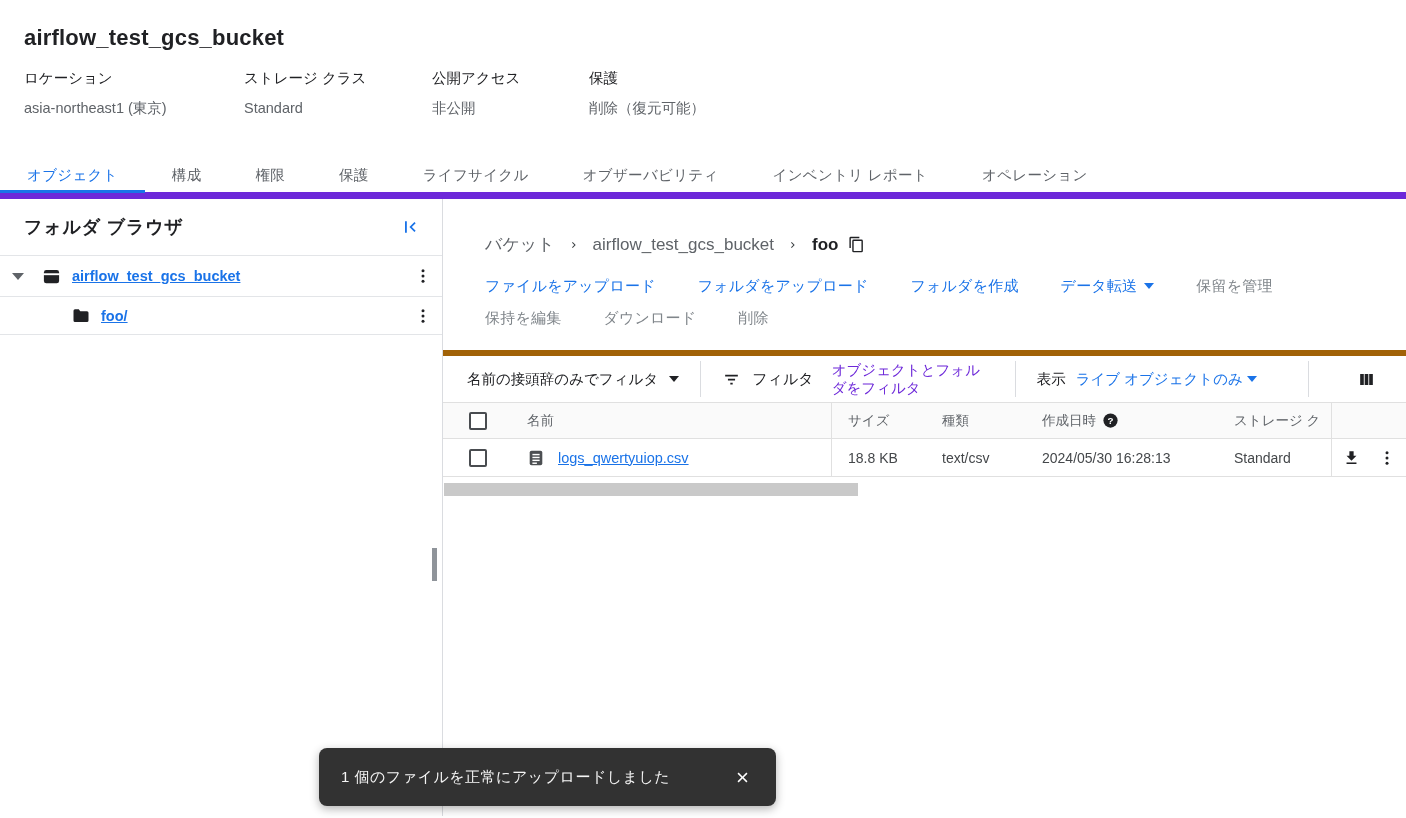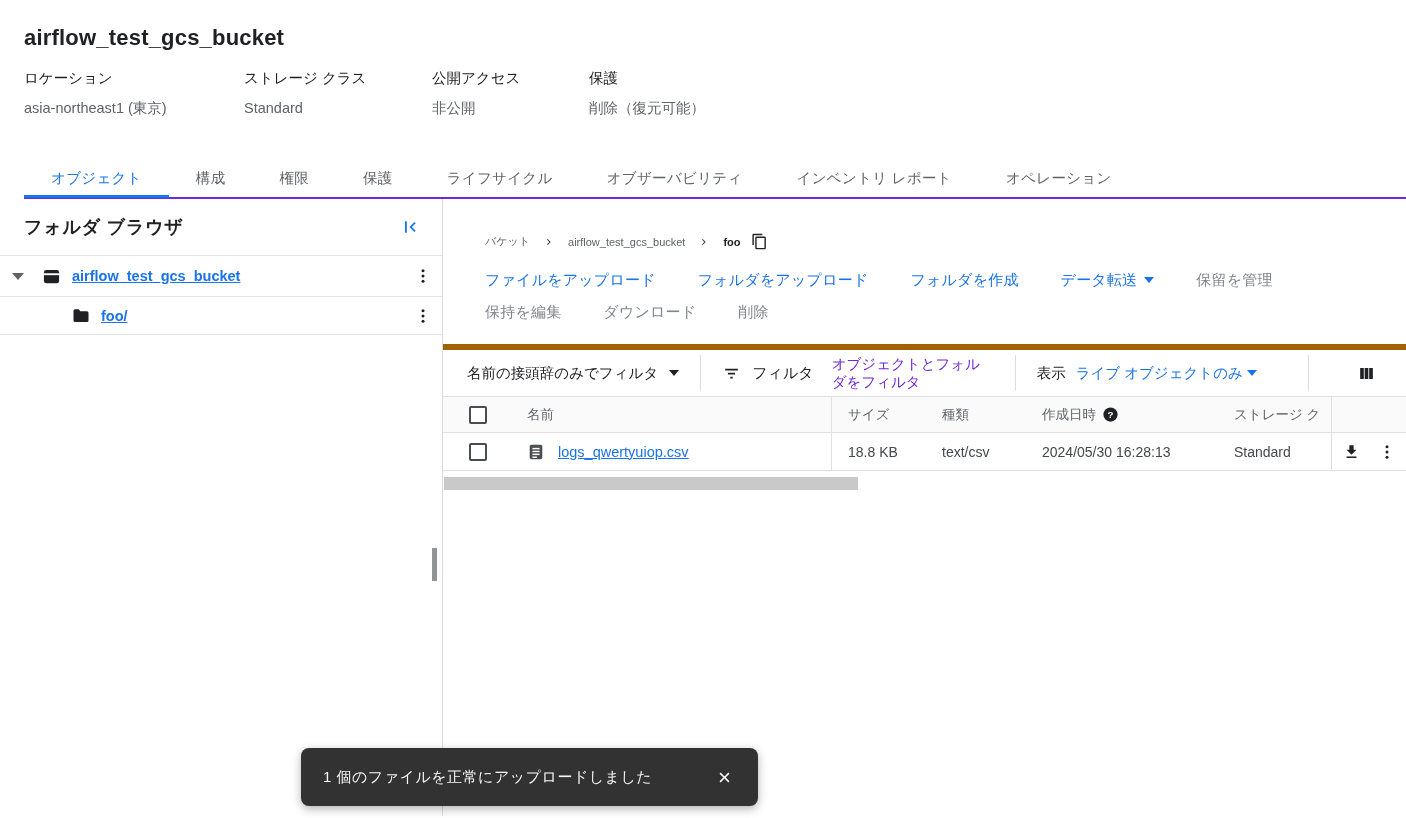--- a/index.html
+++ b/index.html
@@ -14,21 +14,21 @@
   
   .page-header { padding:24px 24px 0 24px; }
   .page-title { font-size:22px; font-weight:bold; letter-spacing:.2px; line-height:28px; }
   .meta-row { display:flex; margin-top:18px;gap:28px; }
   .meta-col { }
   .meta-col.w1 { width:192px; } .meta-col.w2 { width:160px; } .meta-col.w3 { width:129px; }
   .meta-label { font-size:14.5px; color:#202124; line-height:16px; }
   .meta-value { margin-top:14px; font-size:14.5px; color:#5f6368; line-height:17px; }
 
   
-  .tabbar { display:flex; margin-top:42px; height:40px; border-bottom:2px solid #6d28d9;margin-left:24px; }
+  .tabbar { display:flex; margin-top:42px; height:40px; border-bottom:7px solid #6d28d9; }
   .tab { position:relative; display:flex; align-items:center; padding:0 27px;
          font-size:14.5px; letter-spacing:.3px; color:#5f6368; cursor:pointer; white-space:nowrap; }
   .tab.active { color:#1a73e8; }
   .tab.active::after { content:""; position:absolute; left:0; right:0; bottom:-1px; height:3px; background:#1a73e8; }
 
   
   .content { display:flex; height:617px; }
 
   
   .sidebar { width:443px; min-width:443px; border-right:1px solid #dadce0; position:relative;font-weight:bold; }
@@ -40,21 +40,21 @@
   .tree-row.r2 { height:38px; padding-left:72px; }
   .tree-caret { width:0; height:0; border-left:6px solid transparent; border-right:6px solid transparent;
                 border-top:7px solid #5f6368; margin-right:18px; cursor:pointer; }
   .tree-link { color:#1a73e8; text-decoration:underline; font-size:14.5px; margin-left:11px; cursor:pointer; }
   .tree-dots { margin-left:auto; cursor:pointer; display:flex; align-items:center; }
   .vscroll-thumb { position:absolute; right:5px; top:349px; width:5px; height:33px; background:#8f949a; }
 
   
   .main { flex:1; position:relative; }
   .breadcrumb { display:flex; align-items:center; margin:34px 0 0 42px; gap:13px;
-                font-size:11px; color:#5f6368; }
+                font-size:17px; color:#5f6368; }
   .crumb-current { color:#202124; font-weight:bold; }
   .actions { margin:14px 0 0 42px; font-size:15px; letter-spacing:.2px; }
   .actions-row { display:flex; align-items:center; gap:42px; height:32px; white-space:nowrap; }
   .action-link { color:#1a73e8; cursor:pointer; display:flex; align-items:center; gap:7px; }
   .action-link.disabled { color:#80868b; cursor:default; }
   .caret-down { width:0; height:0; border-left:5px solid transparent; border-right:5px solid transparent;
                 border-top:6px solid #1a73e8; display:inline-block; }
   .caret-dark { border-top-color:#202124; }
 
   
@@ -85,21 +85,21 @@
   .c-created { width:192px; padding-left:16px; align-self:stretch; display:flex; align-items:center; gap:7px; }
   .c-storage { width:113px; padding-left:16px; align-self:stretch; display:flex; align-items:center; }
   .c-icons { width:75px; border-left:1px solid #e0e0e0; align-self:stretch; display:flex;
              align-items:center; justify-content:center; gap:18px; }
   .t-header .c-icons { border-left:1px solid #e0e0e0; }
   .checkbox { width:18px; height:18px; border:2px solid #494c50; border-radius:2px; background:#fff; cursor:pointer; }
   .obj-link { color:#1a73e8; text-decoration:underline; font-size:14.5px; cursor:pointer; }
   .hscroll-thumb { margin:6px 0 0 1px; width:414px; height:13px; background:#c9c9c9; }
 
   
-  .snackbar { position:absolute; left:301px; top:748px; width:457px; height:58px; z-index:20;
+  .snackbar { position:absolute; left:319px; top:748px; width:457px; height:58px; z-index:20;
               background:#323232; border-radius:8px; display:flex; align-items:center;
               justify-content:space-between; padding:0 20px 0 22px;
               box-shadow:0 3px 10px rgba(0,0,0,.3); }
   .snackbar-text { color:#f5f5f5; font-size:15px; letter-spacing:.5px; }
   .snackbar-close { cursor:pointer; display:flex; align-items:center; padding:4px; }
 
   .icon { display:flex; align-items:center; }
 </style>
 </head>
 <body>

